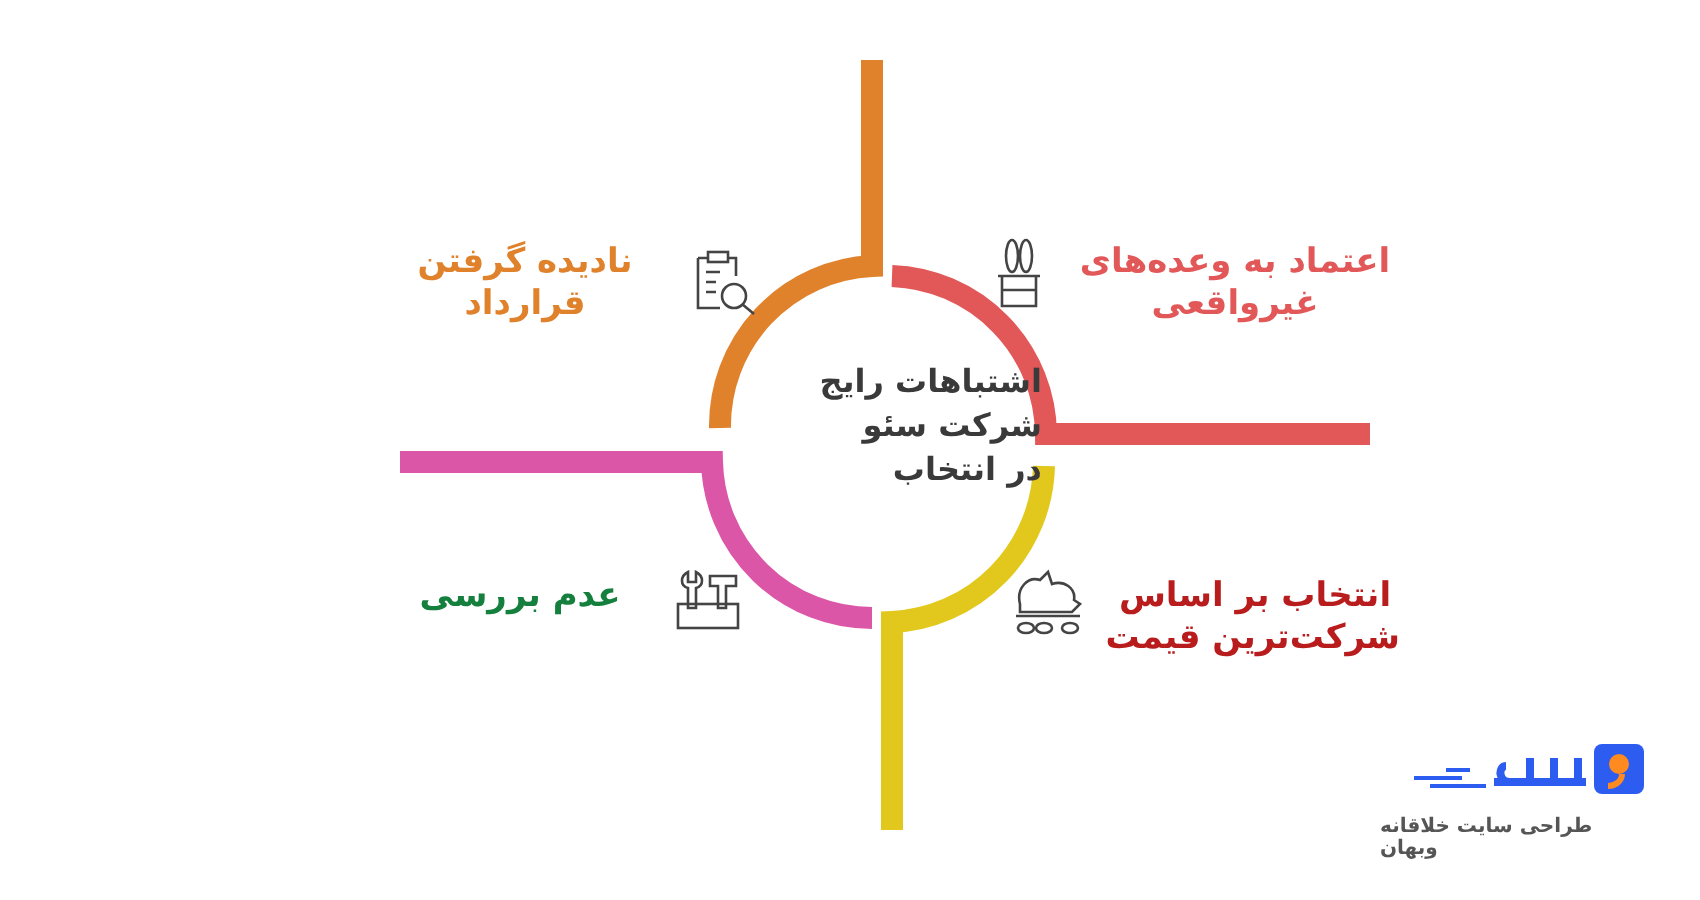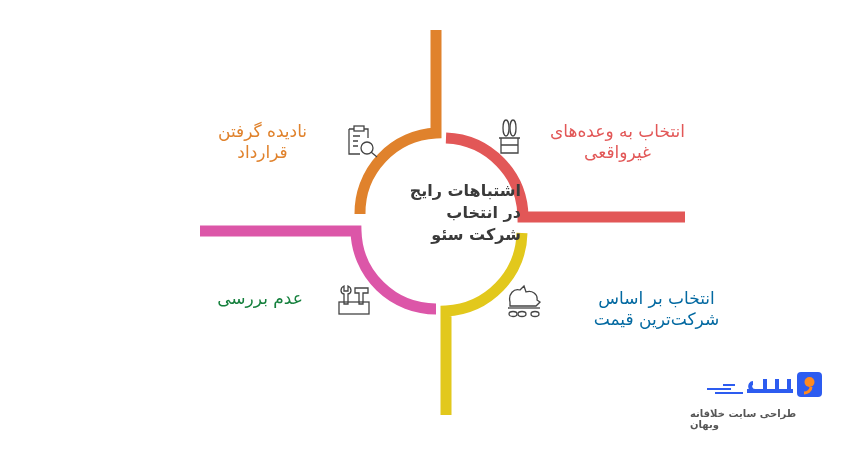--- a/index.html
+++ b/index.html
@@ -1,18 +1,18 @@
 <!DOCTYPE html>
 <html><head>
 <meta charset="utf-8">
 <style>
   html,body{margin:0;padding:0;background:#ffffff;}
   body{width:850px;height:450px;position:relative;overflow:hidden;font-family:"DejaVu Sans",sans-serif;}
   svg.diagram{position:absolute;left:0;top:0;}
-  .label{position:absolute;direction:rtl;font-weight:normal;font-size:17px;line-height:21px;text-align:center;white-space:nowrap;}
+  .label{position:absolute;direction:rtl;font-weight:bold;font-size:17px;line-height:21px;text-align:center;white-space:nowrap;}
   .center-title{position:absolute;left:361px;top:180px;width:160px;direction:rtl;font-weight:bold;font-size:16px;line-height:22px;color:#3a3a3a;}
   .icon{position:absolute;}
   .logo{position:absolute;left:705px;top:371px;width:118px;height:28px;}
   .tagline{position:absolute;left:690px;top:408px;width:130px;direction:rtl;text-align:left;font-size:10px;color:#555;font-weight:bold;}
 </style>
 </head>
 <body>
 
 <svg class="diagram" width="850" height="450" viewBox="0 0 850 450">
 
@@ -20,26 +20,26 @@
 
   <path d="M446 138 A80 80 0 0 1 523 217 H685" fill="none" stroke="#e25757" stroke-width="11"></path>
 
   <path d="M522 233 A80 80 0 0 1 446 311 V415" fill="none" stroke="#e2c81c" stroke-width="11"></path>
 
   <path d="M200 231 H356 A80 80 0 0 0 436 309" fill="none" stroke="#dc56a8" stroke-width="11"></path>
 </svg>
 
 <div class="center-title">
   <div>اشتباهات رایج</div>
+  <div>شرکت سئو</div>
   <div>در انتخاب</div>
-  <div>شرکت سئو</div>
 </div>
 
 <div class="label" style="left:535px;top:121px;width:165px;color:#e25757;">
-  <div>انتخاب به وعده‌های</div>
+  <div>اعتماد به وعده‌های</div>
   <div>غیرواقعی</div>
 </div>
 <svg class="icon" style="left:497px;top:118px;" width="24" height="38" viewBox="0 0 24 38">
   <g fill="none" stroke="#444" stroke-width="1.3">
     <ellipse cx="9" cy="10" rx="3" ry="8"></ellipse>
       <ellipse cx="16" cy="10" rx="3" ry="8"></ellipse>
     <path d="M2 20 H23 M4 20 V35 H21 V20 M4 27 H21"></path>
   </g>
 </svg>
 
@@ -50,21 +50,21 @@
 <svg class="icon" style="left:346px;top:124px;" width="34" height="34" viewBox="0 0 34 34">
   <g fill="none" stroke="#444" stroke-width="1.3">
     <path d="M3 5 H8 M18 5 H22 V14 M3 5 V30 H14"></path>
     <rect x="8" y="2" width="10" height="5"></rect>
     <path d="M7 12 H14 M7 17 H12 M7 22 H12"></path>
     <circle cx="21" cy="24" r="6"></circle>
       <path d="M25 28 L31 33"></path>
   </g>
 </svg>
 
-<div class="label" style="left:584px;top:288px;width:145px;color:#0369a1;">
+<div class="label" style="left:555px;top:288px;width:145px;color:#b91c1c;">
   <div>انتخاب بر اساس</div>
   <div>شرکت‌ترین قیمت</div>
 </div>
 <svg class="icon" style="left:504px;top:282px;" width="40" height="38" viewBox="0 0 40 38">
   <g fill="none" stroke="#444" stroke-width="1.3">
     <path d="M6 20 C4 12 10 6 16 8 L20 4 L22 10 C28 8 34 12 33 18 L36 20 L32 24 H6 Z"></path>
     <path d="M4 26 H36"></path>
     <ellipse cx="9" cy="32" rx="4" ry="2.5"></ellipse>
       <ellipse cx="18" cy="32" rx="4" ry="2.5"></ellipse>
       <ellipse cx="31" cy="32" rx="4" ry="2.5"></ellipse>

